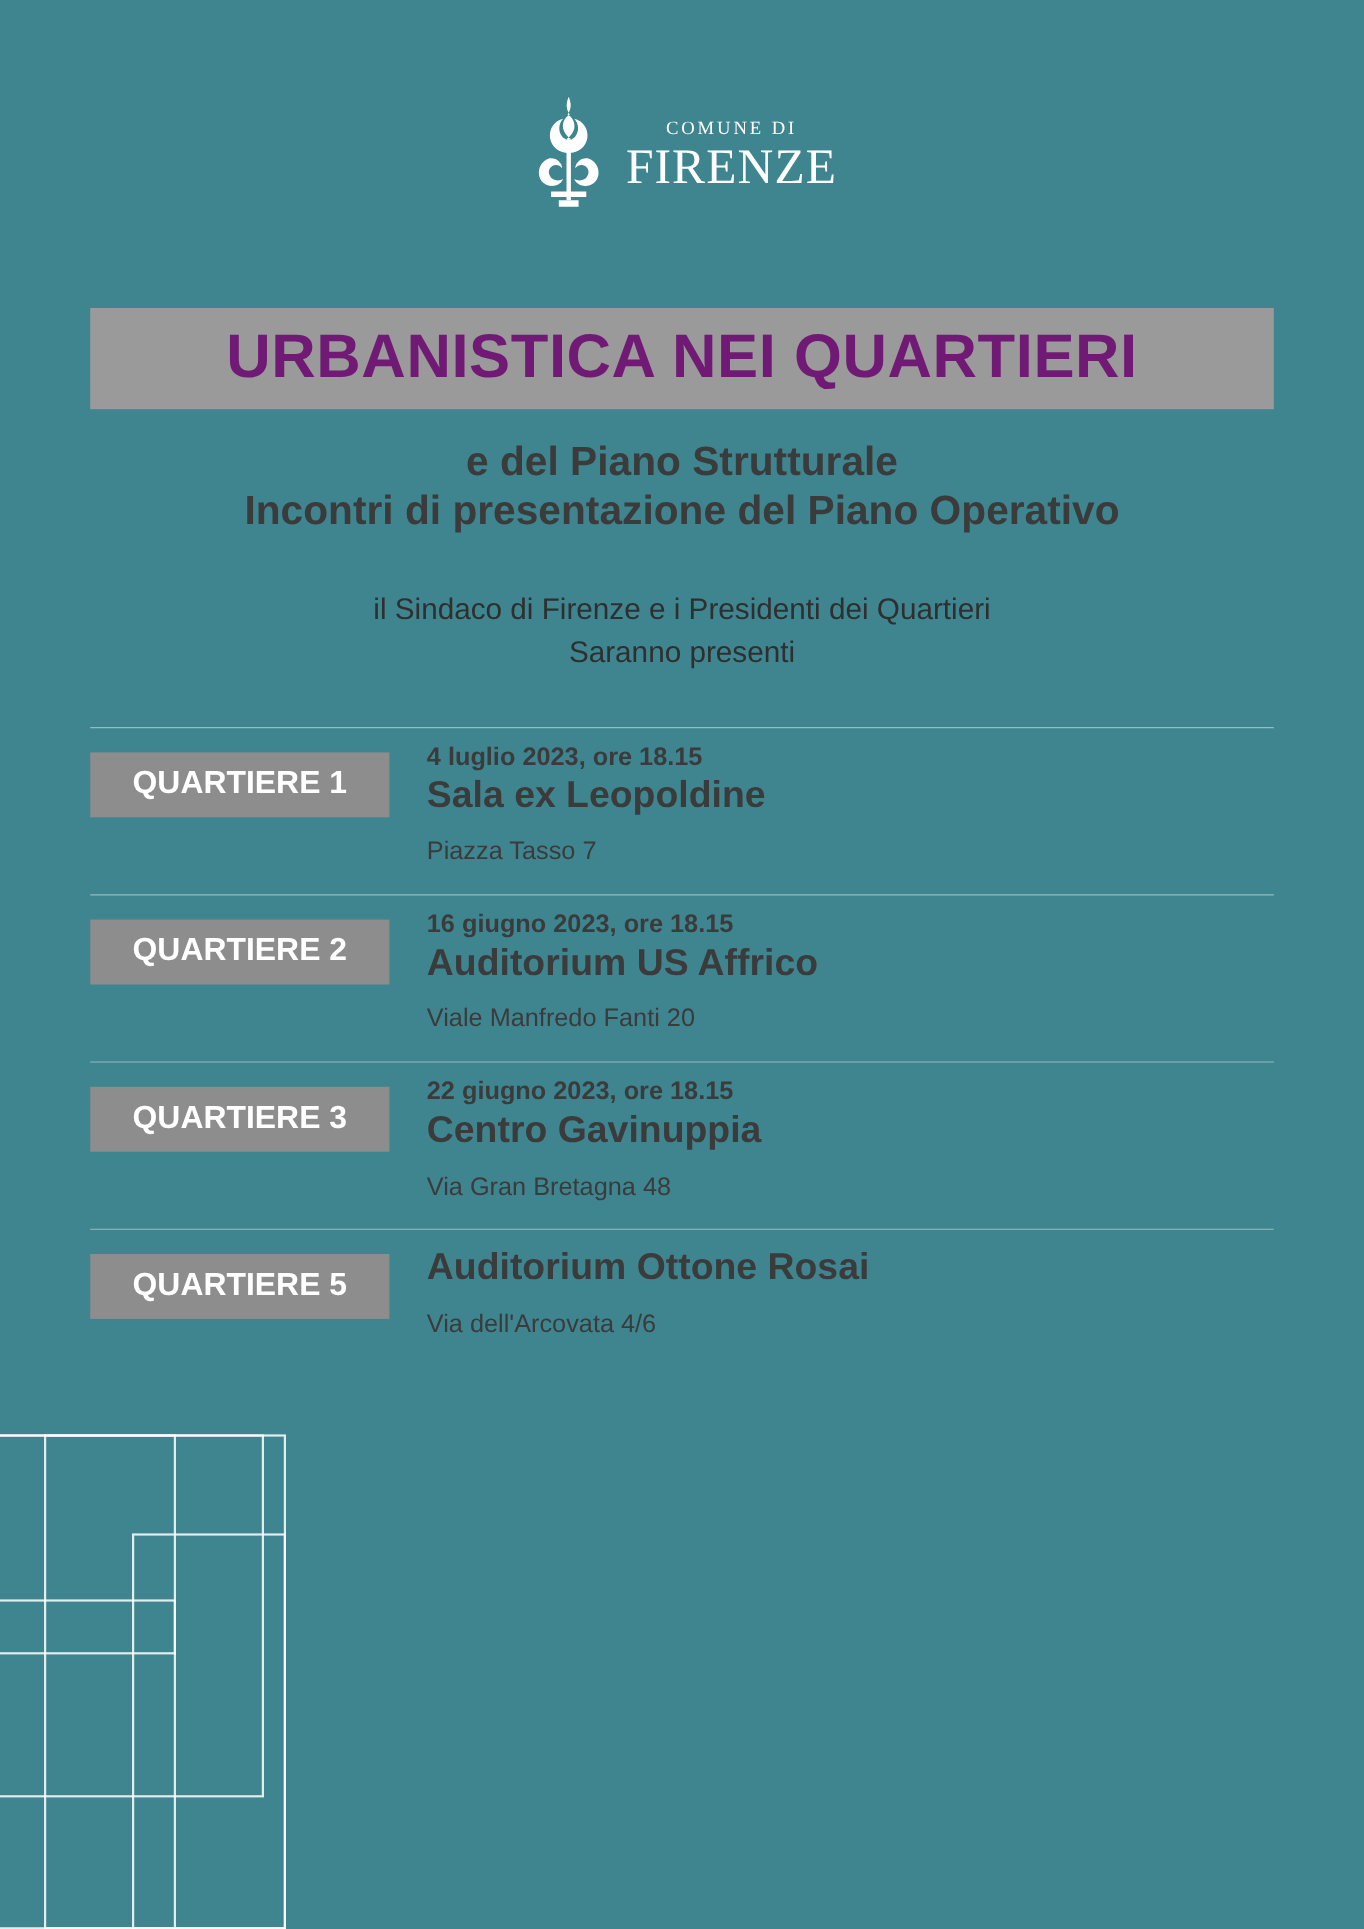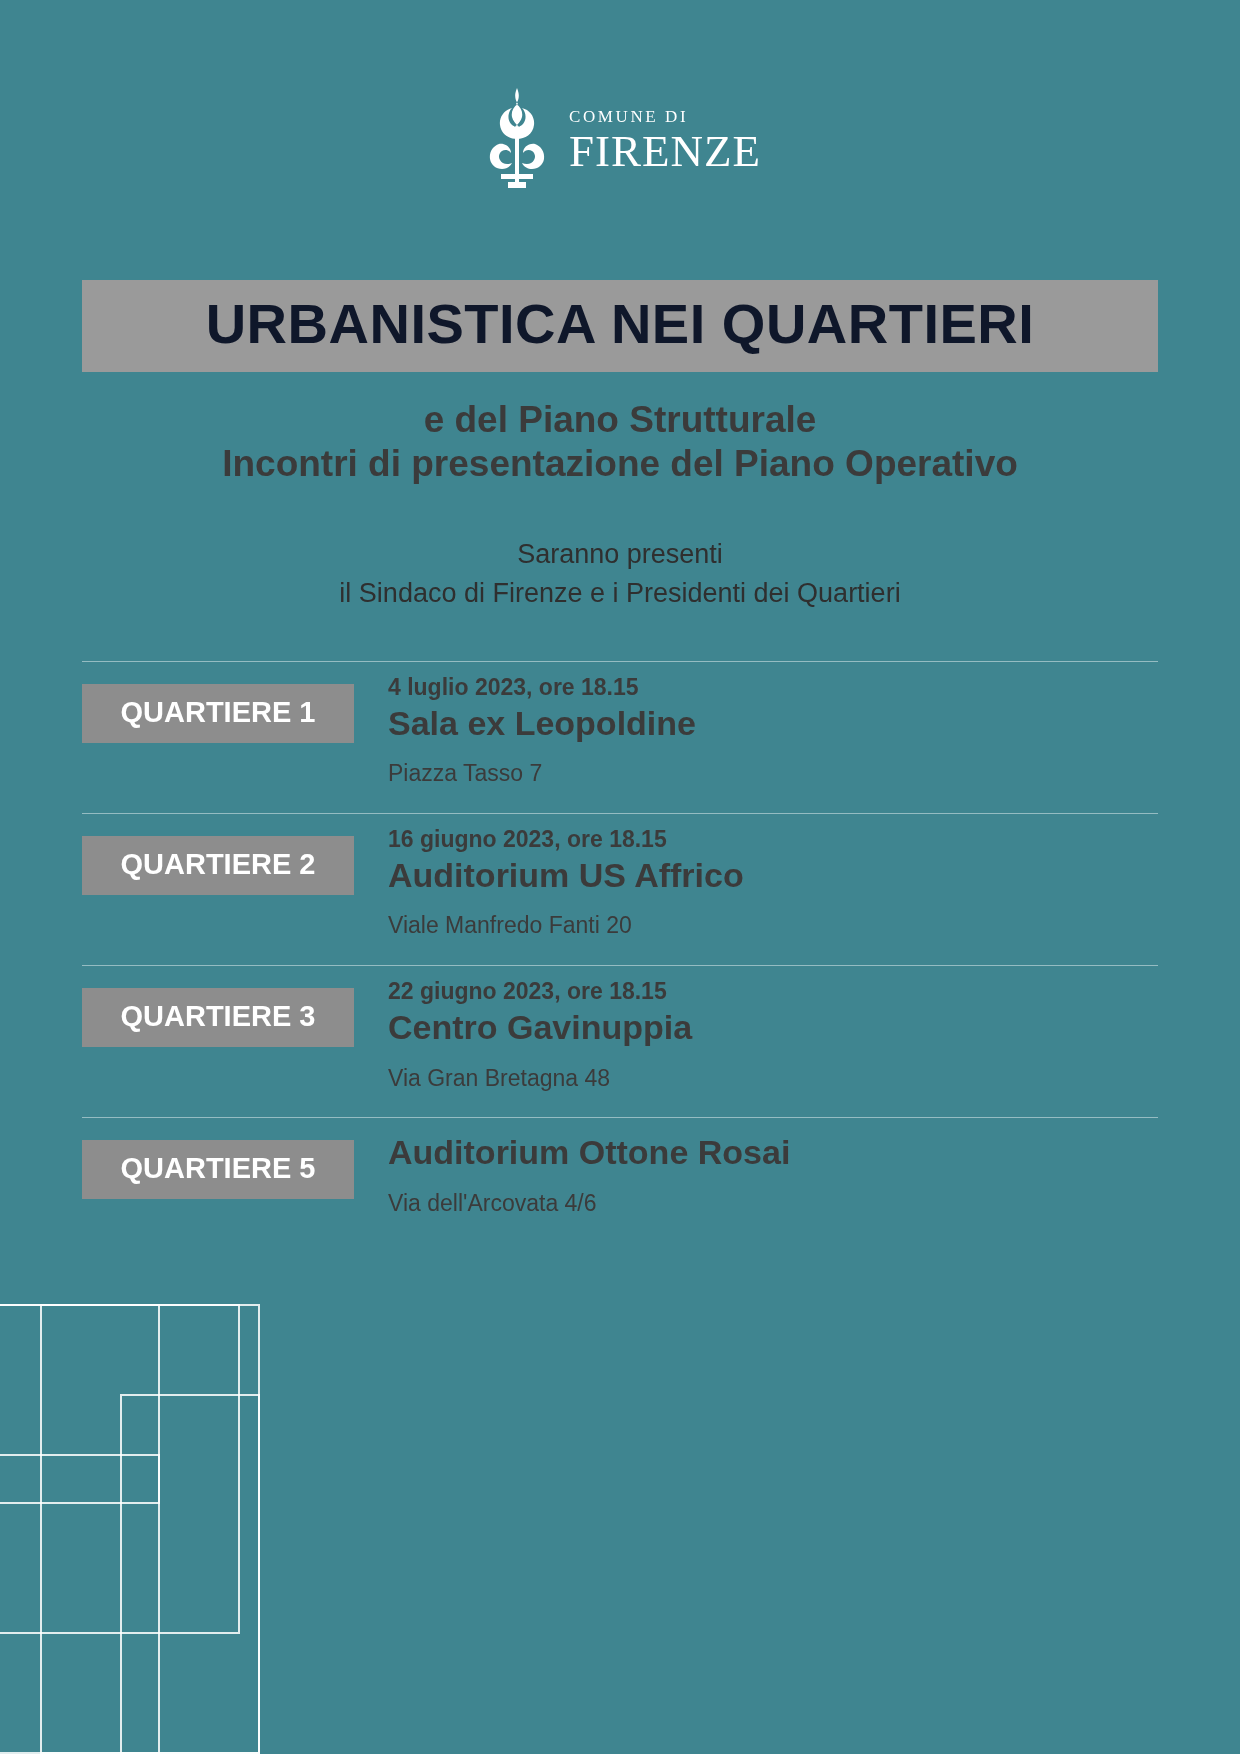--- a/index.html
+++ b/index.html
@@ -39,20 +39,21 @@
   
   .logo-wrap {
     position: absolute;
     top: 86px;
     left: 0;
     right: 0;
     display: flex;
     justify-content: center;
     align-items: center;
     gap: 14px;
+    text-align: center;
   }
   .giglio {
     width: 76px;
     height: 104px;
     display: block;
   }
   .logo-text {
     color: #ffffff;
     line-height: 1;
     padding-top: 6px;
@@ -76,21 +77,21 @@
     position: absolute;
     top: 280px;
     left: 0;
     right: 0;
     padding: 0 82px;
     box-sizing: border-box;
   }
 
   .title-band {
     background: #9a9a9a;
-    color: #0f172a;
+    color: #701a75;
     font-size: 56px;
     font-weight: bold;
     letter-spacing: 0.5px;
     text-align: center;
     padding: 16px 10px 20px;
     line-height: 1;
   }
 
   .subtitle {
     color: #3b3b3b;
@@ -206,22 +207,22 @@
 <div class="content">
 
   <div class="title-band">URBANISTICA NEI QUARTIERI</div>
 
   <div class="subtitle">
     <div>e del Piano Strutturale</div>
     <div>Incontri di presentazione del Piano Operativo</div>
   </div>
 
   <div class="presence">
+    <div>il Sindaco di Firenze e i Presidenti dei Quartieri</div>
     <div>Saranno presenti</div>
-    <div>il Sindaco di Firenze e i Presidenti dei Quartieri</div>
   </div>
 
   <div class="events">
 
     <div class="event">
       <div class="tag">QUARTIERE 1</div>
       <div class="info">
         <div class="date">4 luglio 2023, ore 18.15</div>
         <div class="place">Sala ex Leopoldine</div>
         <div class="addr">Piazza Tasso 7</div>

